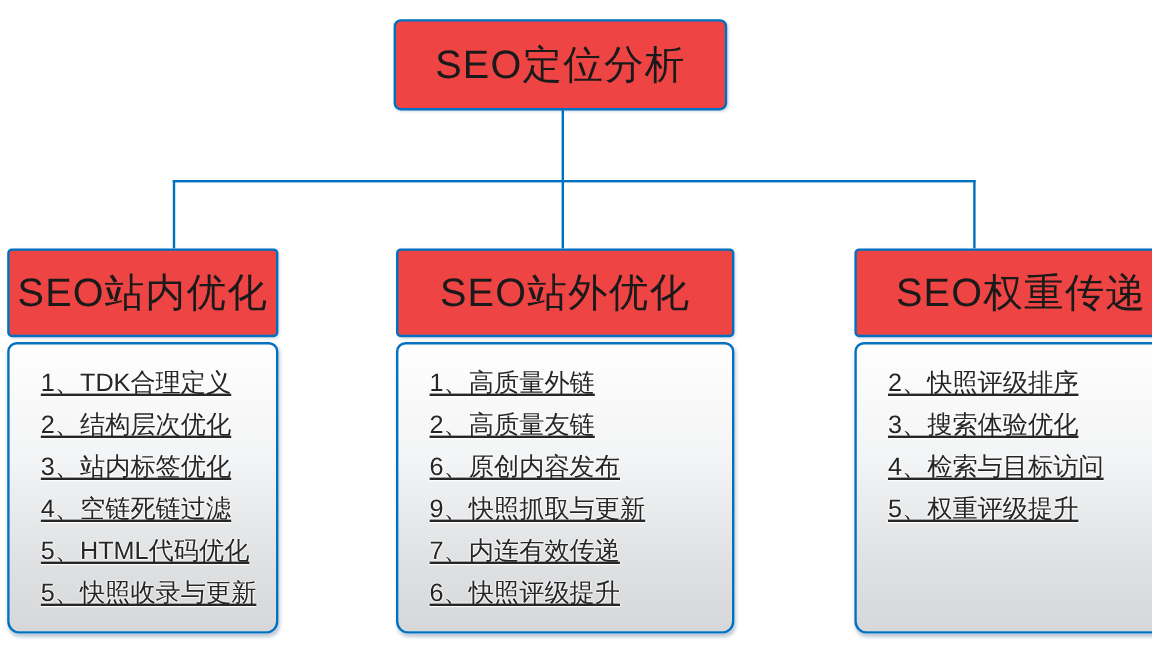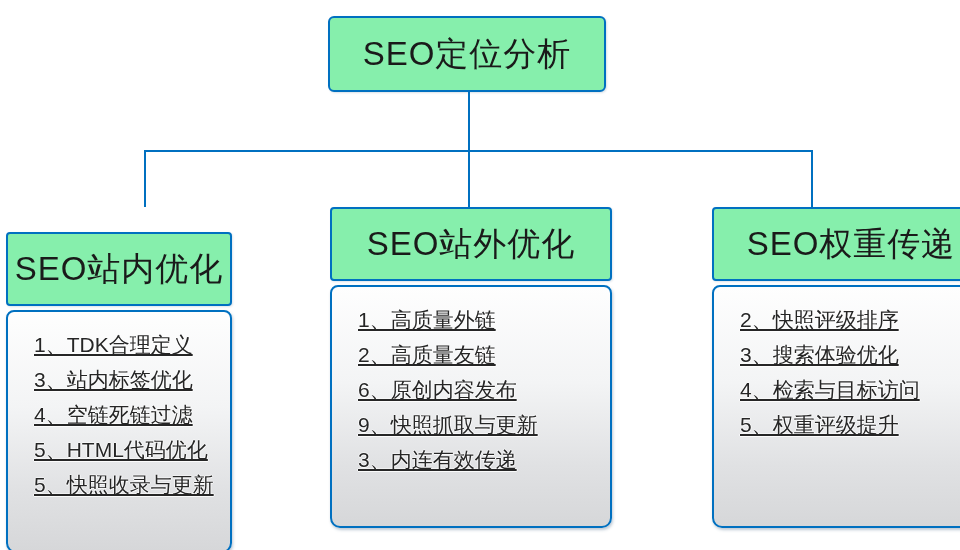--- a/index.html
+++ b/index.html
@@ -11,21 +11,21 @@
   .canvas {
     position: relative;
     width: 960px;
     height: 550px;
     background: #ffffff;
     overflow: hidden;
   }
   .node-box {
     position: absolute;
     box-sizing: border-box;
-    background: #86efac;
+    background: #ef4444;
     border: 2px solid #0070c0;
     border-radius: 6px;
     display: flex;
     align-items: center;
     justify-content: center;
     color: #1a1a1a;
     font-size: 33px;
     letter-spacing: 1px;
     white-space: nowrap;
   }
@@ -44,21 +44,21 @@
     position: absolute;
     box-sizing: border-box;
     top: 285px;
     height: 243px;
     border: 2px solid #0070c0;
     border-radius: 8px 8px 10px 10px;
     background: linear-gradient(to bottom, #fefefe 0%, #f3f4f5 40%, #e0e1e3 75%, #d6d7d9 100%);
     box-shadow: 1px 2px 3px rgba(110,135,160,0.45);
     padding: 15px 10px 0 26px;
   }
-  .col-1 { left: 6px;  width: 226px; margin-top: 25px; }
+  .col-1 { left: 6px;  width: 226px; }
   .col-2 { left: 330px; width: 282px; }
   .col-3 { left: 712px; width: 278px; }
   .list-item {
     font-size: 21px;
     line-height: 35px;
     color: #262626;
     white-space: nowrap;
     text-shadow: 0 1px 0 rgba(255,255,255,0.85), 1px 0 0 rgba(255,255,255,0.6),
                  -1px 0 0 rgba(255,255,255,0.6), 0 -1px 0 rgba(255,255,255,0.5);
     text-decoration: underline;
@@ -84,35 +84,37 @@
   <div class="connector conn-root-v"></div>
   <div class="connector conn-h"></div>
   <div class="connector conn-left-v"></div>
   <div class="connector conn-right-v"></div>
 
   <div class="node-box branch-header col-1">
     <span>SEO站内优化</span>
   </div>
   <div class="branch-list col-1">
     <div class="list-item">1、TDK合理定义</div>
+    <div class="list-item">2、结构层次优化</div>
     <div class="list-item">3、站内标签优化</div>
     <div class="list-item">4、空链死链过滤</div>
     <div class="list-item">5、HTML代码优化</div>
     <div class="list-item">5、快照收录与更新</div>
   </div>
 
   <div class="node-box branch-header col-2">
     <span>SEO站外优化</span>
   </div>
   <div class="branch-list col-2">
     <div class="list-item">1、高质量外链</div>
     <div class="list-item">2、高质量友链</div>
     <div class="list-item">6、原创内容发布</div>
     <div class="list-item">9、快照抓取与更新</div>
-    <div class="list-item">3、内连有效传递</div>
+    <div class="list-item">7、内连有效传递</div>
+    <div class="list-item">6、快照评级提升</div>
   </div>
 
   <div class="node-box branch-header col-3">
     <span>SEO权重传递</span>
   </div>
   <div class="branch-list col-3">
     <div class="list-item">2、快照评级排序</div>
     <div class="list-item">3、搜索体验优化</div>
     <div class="list-item">4、检索与目标访问</div>
     <div class="list-item">5、权重评级提升</div>

